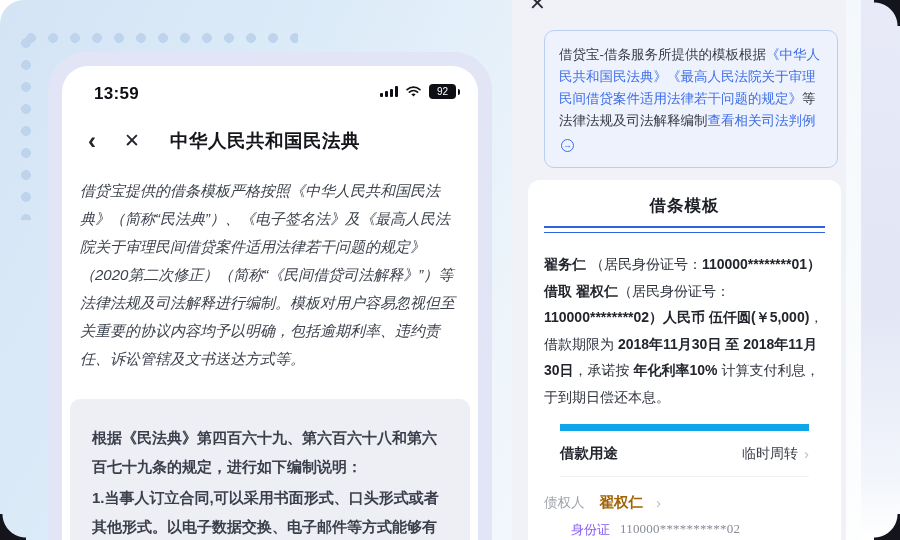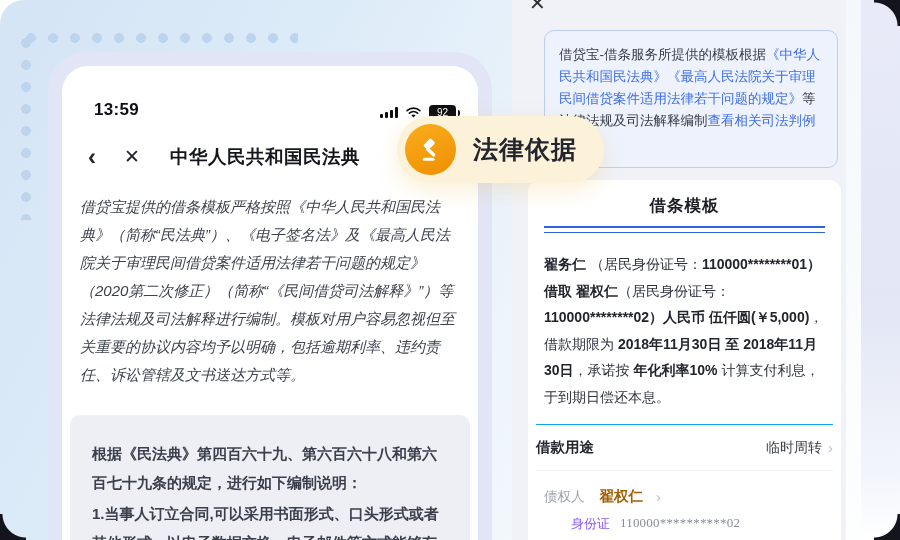--- a/index.html
+++ b/index.html
@@ -20,21 +20,21 @@
   
   .corner { position:absolute; width:26px; height:26px; z-index:40; pointer-events:none; }
   .corner.tr { top:0; right:0; background:radial-gradient(circle at 0 100%, rgba(0,0,0,0) 23px, #14141c 24px); }
   .corner.bl { bottom:0; left:0; background:radial-gradient(circle at 100% 0, rgba(0,0,0,0) 23px, #14141c 24px); }
   .corner.br { bottom:0; right:0; background:radial-gradient(circle at 0 0, rgba(0,0,0,0) 23px, #14141c 24px); }
 
   
   .phone-left { position:absolute; left:48px; top:52px; width:444px; height:560px; z-index:2;
     background:#e2e5f5; border-radius:38px 38px 0 0; padding:14px 14px 0; }
   .screen { background:#fff; border-radius:26px 26px 0 0; height:100%; overflow:hidden; position:relative; }
-  .statusbar { display:flex; align-items:flex-end; padding:34px 22px 0 32px; }
+  .statusbar { display:flex; align-items:flex-start; padding:18px 22px 0 32px; }
   .time { font-size:17px; font-weight:700; color:#0d0f14; letter-spacing:.3px; }
   .status-icons { margin-left:auto; display:flex; align-items:center; gap:7px; }
   .sig { display:flex; align-items:flex-end; gap:2px; height:11px; }
   .sig i { display:block; width:3px; background:#0d0f14; border-radius:1px; }
   .sig i:nth-child(1){height:4px;} .sig i:nth-child(2){height:6px;}
   .sig i:nth-child(3){height:8px;} .sig i:nth-child(4){height:11px;}
   .battery { position:relative; width:27px; height:15px; background:#0d0f14; border-radius:4px;
     color:#fff; font-size:10px; font-weight:400; text-align:center; line-height:15px; }
   .battery:after { content:""; position:absolute; right:-4px; top:4.5px; width:2.5px; height:6px;
     background:#0d0f14; border-radius:0 2px 2px 0; }
@@ -64,21 +64,21 @@
     padding:13px 14px; font-size:13.5px; line-height:22px; color:#363b45; }
   .card { margin:12px 5px 0 16px; background:#fff; border-radius:12px; height:420px; padding-bottom:10px; }
   .tab { text-align:center; padding-top:15px; font-size:16.5px; font-weight:700; color:#1b1e25; letter-spacing:1px; }
   .tab-underline { margin:9px 16px 0; height:7px; border-top:2.5px solid #2f62e0; border-bottom:1.5px solid #2f62e0; }
   .contract { margin:18px 16px 0; font-size:14px; line-height:26.5px; color:#2e323c; }
   .seg-n {} .seg-b { font-weight:700; color:#22252d; }
   .seg-link { color:#3e6ee8; }
   .seg-link-icon { display:inline-block; width:13px; height:13px; border:1.3px solid #3e6ee8;
     border-radius:50%; color:#3e6ee8; font-size:9px; line-height:11px; text-align:center;
     vertical-align:-1px; margin-left:2px; }
-  .purpose-wrap { margin:14px 8px 0; border-top:1px solid #0ea5e9; border-bottom:1px solid #f0f1f5;
+  .purpose-wrap { margin:14px 32px 0; border-top:7px solid #0ea5e9; border-bottom:1px solid #f0f1f5;
     padding:13px 0; display:flex; align-items:center; }
   .purpose-label { font-size:14.5px; font-weight:700; color:#23262e; }
   .purpose-value { margin-left:auto; font-size:14px; color:#3c4049; }
   .chev { color:#b9bfc9; font-size:15px; margin-left:6px; }
   .person-row { margin:16px 16px 0; display:flex; align-items:center;gap:7px; }
   .person-label { font-size:13.5px; color:#9aa0ac; }
   .person-name { font-size:14.5px; font-weight:700; color:#a16207; margin-left:8px; }
   .kv { margin:9px 16px 0; display:flex; font-size:13px; }
   .kv .k { color:#8b5cf6;margin-left:27px; }
   .kv .v { color:#868c98; margin-left:10px; letter-spacing:.2px;font-family:Liberation Serif, serif; }
@@ -157,31 +157,19 @@
         <div class="kv">
           <span class="k">身份证</span>
           <span class="v">110000**********02</span>
         </div>
 
       </div>
     </div>
 
     <div class="strip-right"></div>
 
-    <div class="badge">
-      <span class="badge-circle">
-        <svg width="28" height="28" viewBox="0 0 24 24">
-          <g fill="#ffffff">
-            <rect x="6" y="4" width="9" height="6" rx="1.2" transform="rotate(-45 10.5 7)"></rect>
-            <rect x="10.2" y="8.6" width="3" height="10" rx="1.4" transform="rotate(-45 11.7 13.6)"></rect>
-            <rect x="5" y="18.6" width="10" height="2.7" rx="1.3"></rect>
-          </g>
-        </svg>
-      </span>
-      <span class="badge-label">法律依据</span>
-    </div>
 
   </div>
 
   <div class="corner tr"></div>
   <div class="corner bl"></div>
   <div class="corner br"></div>
 </div>
 
 </body></html>

